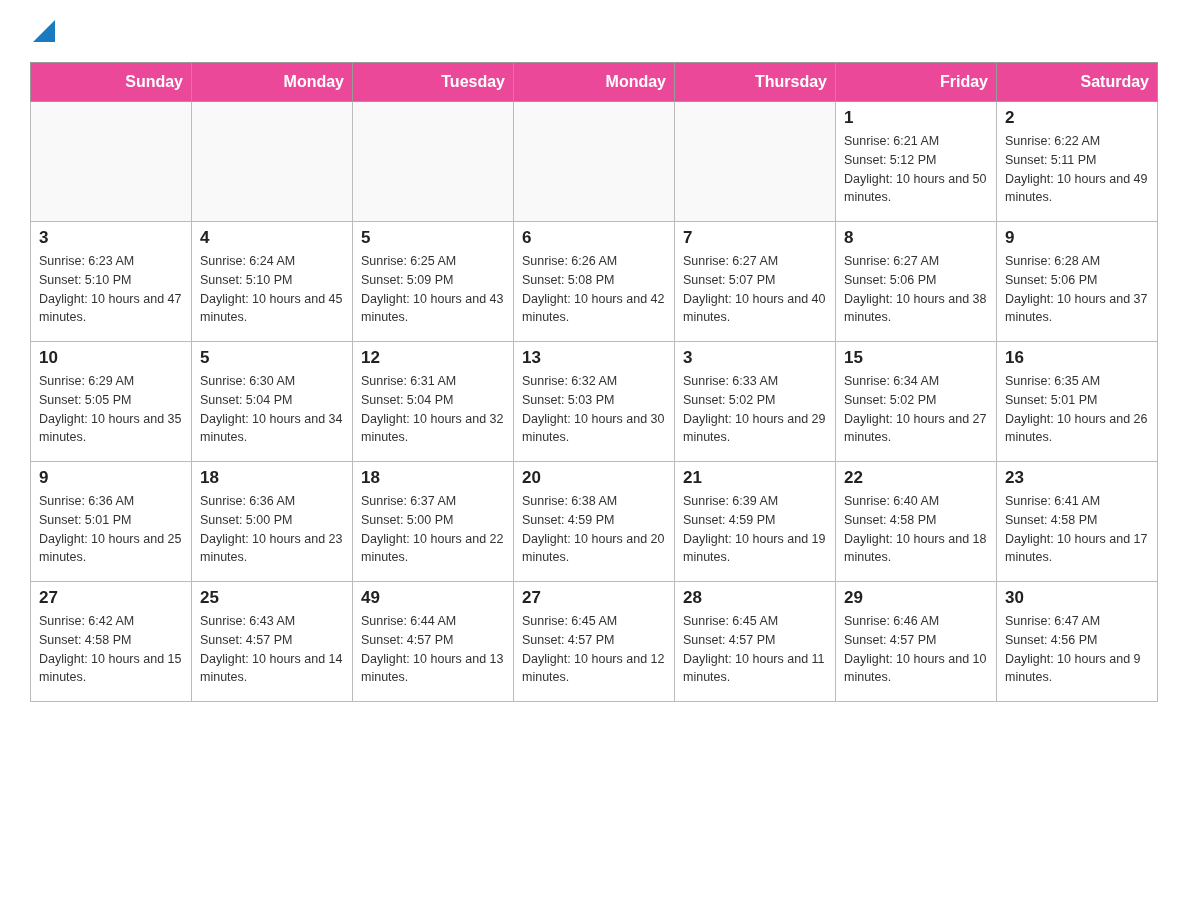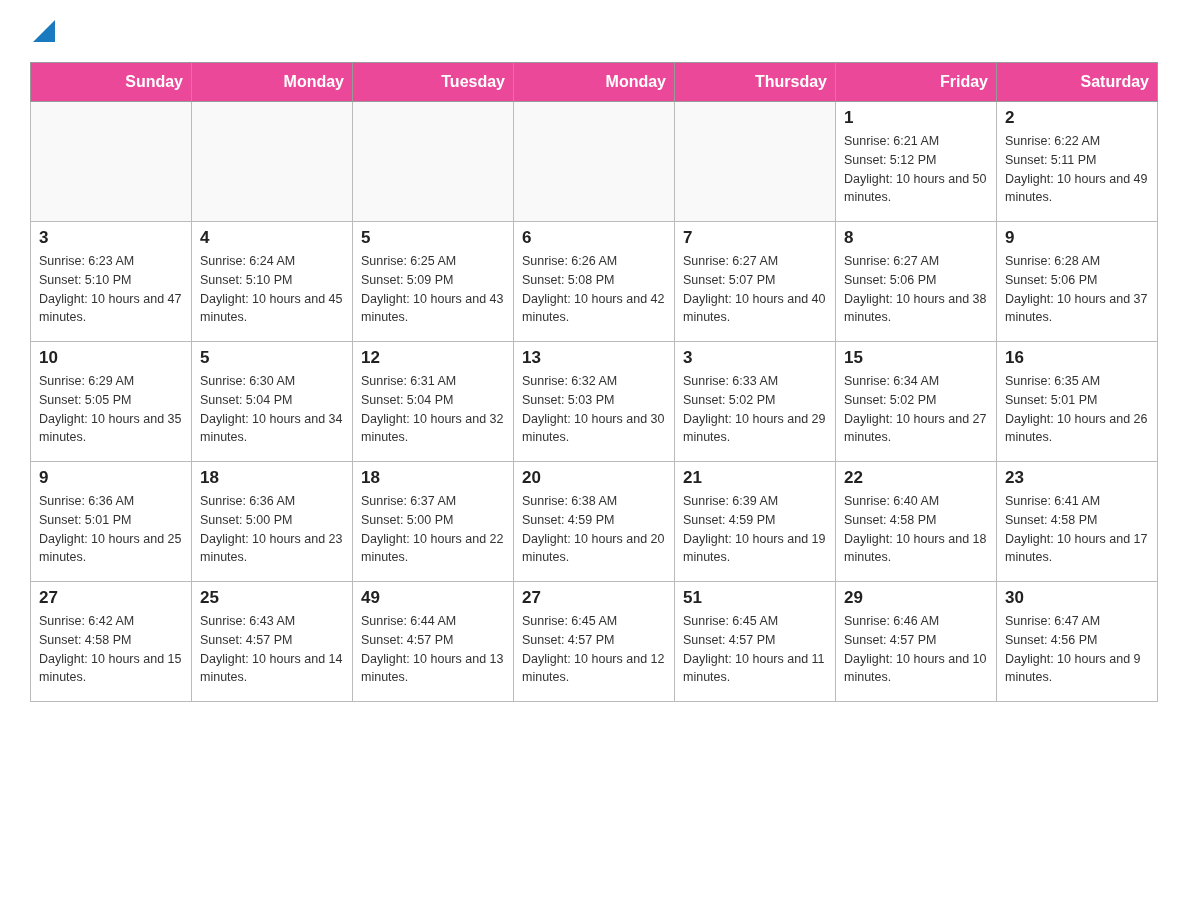--- a/index.html
+++ b/index.html
@@ -238,21 +238,21 @@
         </td>
         <td>
           <span class="day-number">49</span>
           <div class="day-info">Sunrise: 6:44 AM<br>Sunset: 4:57 PM<br>Daylight: 10 hours and 13 minutes.</div>
         </td>
         <td>
           <span class="day-number">27</span>
           <div class="day-info">Sunrise: 6:45 AM<br>Sunset: 4:57 PM<br>Daylight: 10 hours and 12 minutes.</div>
         </td>
         <td>
-          <span class="day-number">51</span>
+          <span class="day-number">28</span>
           <div class="day-info">Sunrise: 6:45 AM<br>Sunset: 4:57 PM<br>Daylight: 10 hours and 11 minutes.</div>
         </td>
         <td>
           <span class="day-number">29</span>
           <div class="day-info">Sunrise: 6:46 AM<br>Sunset: 4:57 PM<br>Daylight: 10 hours and 10 minutes.</div>
         </td>
         <td>
           <span class="day-number">30</span>
           <div class="day-info">Sunrise: 6:47 AM<br>Sunset: 4:56 PM<br>Daylight: 10 hours and 9 minutes.</div>
         </td>

